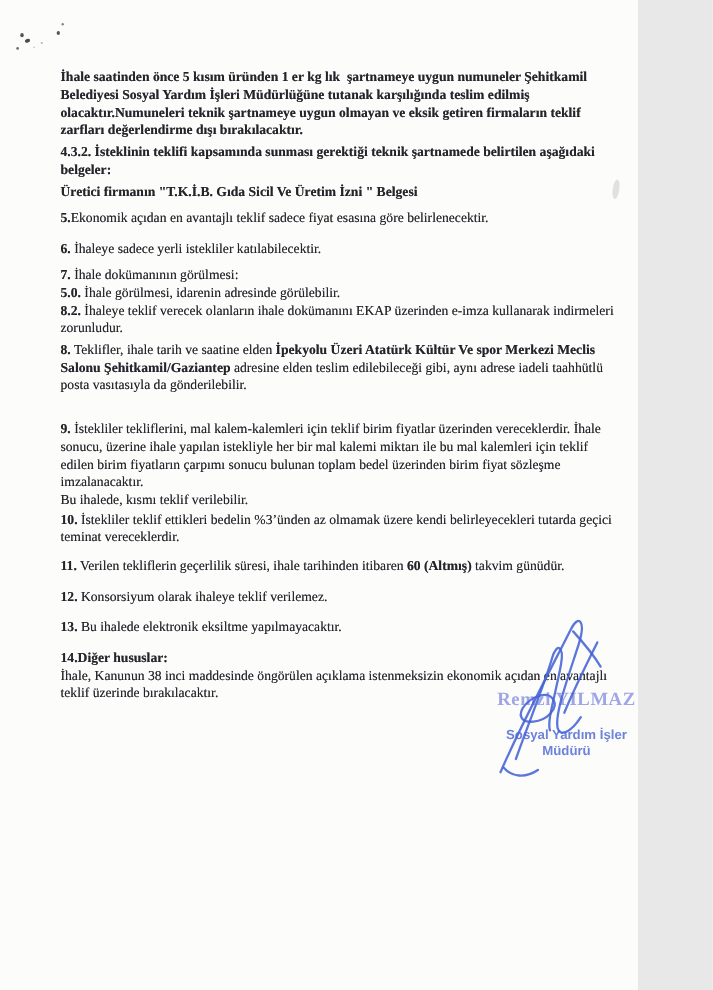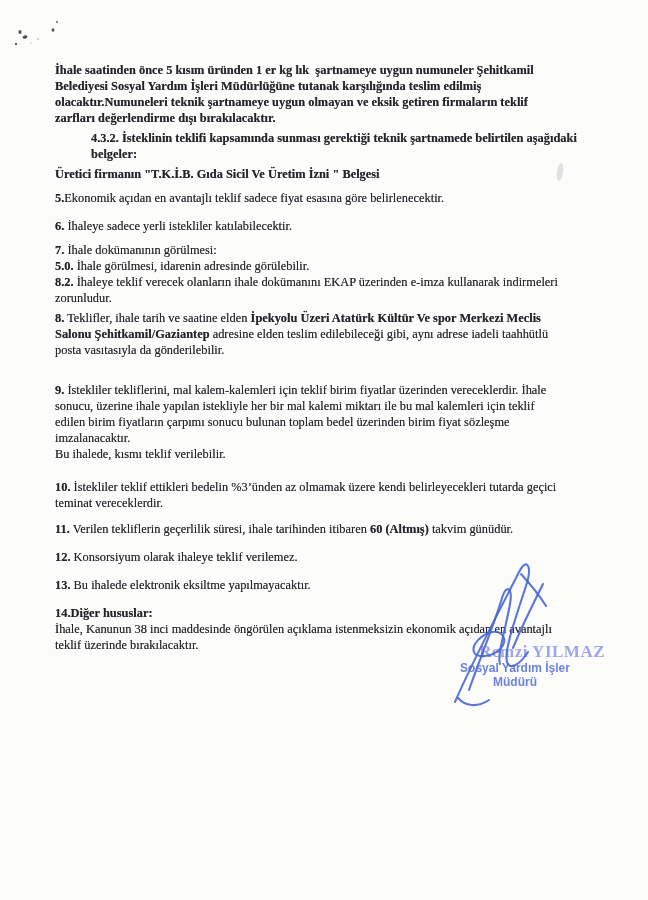--- a/index.html
+++ b/index.html
@@ -1,35 +1,35 @@
 <!DOCTYPE html>
 <html style="--page-bg: #fcfcfb; --text-color: #24242a; --ink: #4663d4; --sig-name-color: #9ea6e6; --sig-title-color: #6d82da;"><head>
 <meta charset="utf-8">
 <style>
   html,body{margin:0;padding:0;}
   body{width:648px;height:900px;overflow:hidden;background:#e8e8e8;}
   .page{
-    position:relative;width:648px;height:900px;
+    position:relative;width:580px;height:900px;
     background:var(--page-bg,#fcfcfb);
     font-family:"Liberation Serif","DejaVu Serif",serif;
     color:var(--text-color,#24242a);
   }
   .doc-body{
     position:absolute;left:55px;top:62px;width:585px;
     font-size:12.4px;line-height:16px;
     white-space:pre;
     text-shadow:0 0 0.45px rgba(30,30,40,0.55);
   }
   .para{margin:0;}
   .para .b{font-weight:700;}
   .smudge{position:absolute;left:0;top:0;}
   .artifact{position:absolute;}
   .sig-block{position:absolute;left:425px;top:560px;width:180px;height:175px;}
   .sig-name{
-    position:absolute;top:82px;left:0;width:100%;text-align:right;
+    position:absolute;top:66px;left:0;width:100%;text-align:center;
     font-family:"Liberation Serif","DejaVu Serif",serif;
     font-weight:700;font-size:17px;letter-spacing:0.5px;
     color:var(--sig-name-color,#9ea6e6);
   }
   .sig-title{
     position:absolute;left:0;width:100%;text-align:center;
     font-family:"Liberation Sans","DejaVu Sans",sans-serif;
     font-weight:700;font-size:12px;
     color:var(--sig-title-color,#6d82da);
   }
@@ -53,31 +53,31 @@
     <ellipse cx="31" cy="43" rx="0.8" ry="0.7" fill="#55555a" opacity="0.35"></ellipse>
   </svg>
 
   <svg class="artifact" style="left:550px;top:160px;" width="20" height="24" viewBox="0 0 20 24">
     <ellipse cx="10" cy="12" rx="3" ry="9" fill="#9a9aa0" opacity="0.28" transform="rotate(8 10 12)"></ellipse>
   </svg>
 
   <div class="doc-body"><div class="para" style="margin-top: 0px;"><span class="b">İhale saatinden önce 5 kısım üründen 1 er kg lık  şartnameye uygun numuneler Şehitkamil
 Belediyesi Sosyal Yardım İşleri Müdürlüğüne tutanak karşılığında teslim edilmiş
 olacaktır.Numuneleri teknik şartnameye uygun olmayan ve eksik getiren firmaların teklif
-zarfları değerlendirme dışı bırakılacaktır.</span></div><div class="para" style="margin-top: 4px; margin-left: 36px;"><span class="b">4.3.2. İsteklinin teklifi kapsamında sunması gerektiği teknik şartnamede belirtilen aşağıdaki
+zarfları değerlendirme dışı bırakılacaktır.</span></div><div class="para" style="margin-top: 4px;"><span class="b">4.3.2. İsteklinin teklifi kapsamında sunması gerektiği teknik şartnamede belirtilen aşağıdaki
 belgeler:</span></div><div class="para" style="margin-top: 4px;"><span class="b">Üretici firmanın "T.K.İ.B. Gıda Sicil Ve Üretim İzni " Belgesi</span></div><div class="para" style="margin-top: 8px;"><span class="b">5.</span><span>Ekonomik açıdan en avantajlı teklif sadece fiyat esasına göre belirlenecektir.</span></div><div class="para" style="margin-top: 12px;"><span class="b">6.</span><span> İhaleye sadece yerli istekliler katılabilecektir.</span></div><div class="para" style="margin-top: 8px;"><span class="b">7.</span><span> İhale dokümanının görülmesi:
 </span><span class="b">5.0.</span><span> İhale görülmesi, idarenin adresinde görülebilir.
 </span><span class="b">8.2.</span><span> İhaleye teklif verecek olanların ihale dokümanını EKAP üzerinden e-imza kullanarak indirmeleri
 zorunludur.</span></div><div class="para" style="margin-top: 4px;"><span class="b">8.</span><span> Teklifler, ihale tarih ve saatine elden </span><span class="b">İpekyolu Üzeri Atatürk Kültür Ve spor Merkezi Meclis
 Salonu Şehitkamil/Gaziantep</span><span> adresine elden teslim edilebileceği gibi, aynı adrese iadeli taahhütlü
 posta vasıtasıyla da gönderilebilir.</span></div><div class="para" style="margin-top: 24px;"><span class="b">9.</span><span> İstekliler tekliflerini, mal kalem-kalemleri için teklif birim fiyatlar üzerinden vereceklerdir. İhale
 sonucu, üzerine ihale yapılan istekliyle her bir mal kalemi miktarı ile bu mal kalemleri için teklif
 edilen birim fiyatların çarpımı sonucu bulunan toplam bedel üzerinden birim fiyat sözleşme
 imzalanacaktır.
-Bu ihalede, kısmı teklif verilebilir.</span></div><div class="para" style="margin-top: 17px;"><span class="b">10.</span><span> İstekliler teklif ettikleri bedelin %3’ünden az olmamak üzere kendi belirleyecekleri tutarda geçici
+Bu ihalede, kısmı teklif verilebilir.</span></div><div class="para" style="margin-top: 2px;"><span class="b">10.</span><span> İstekliler teklif ettikleri bedelin %3’ünden az olmamak üzere kendi belirleyecekleri tutarda geçici
 teminat vereceklerdir.</span></div><div class="para" style="margin-top: 10px;"><span class="b">11.</span><span> Verilen tekliflerin geçerlilik süresi, ihale tarihinden itibaren </span><span class="b">60 (Altmış)</span><span> takvim günüdür.</span></div><div class="para" style="margin-top: 12px;"><span class="b">12.</span><span> Konsorsiyum olarak ihaleye teklif verilemez.</span></div><div class="para" style="margin-top: 12px;"><span class="b">13.</span><span> Bu ihalede elektronik eksiltme yapılmayacaktır.</span></div><div class="para" style="margin-top: 12px;"><span class="b">14.Diğer hususlar:</span><span>
 İhale, Kanunun 38 inci maddesinde öngörülen açıklama istenmeksizin ekonomik açıdan en avantajlı
 teklif üzerinde bırakılacaktır.</span></div></div>
 
   <div class="sig-block">
     <div class="sig-name">Remzi YILMAZ</div>
     <div class="sig-title t2">Müdürü</div>
     <div class="sig-title t1">Sosyal Yardım İşler</div>
     <svg class="sig-ink" width="180" height="175" viewBox="0 0 180 175">
       <path d="M 30 142 C 48 100 80 40 94 12 C 101 -2 108 4 101 26 C 90 60 79 90 82 102 C 84 110 94 106 103 92"></path>

